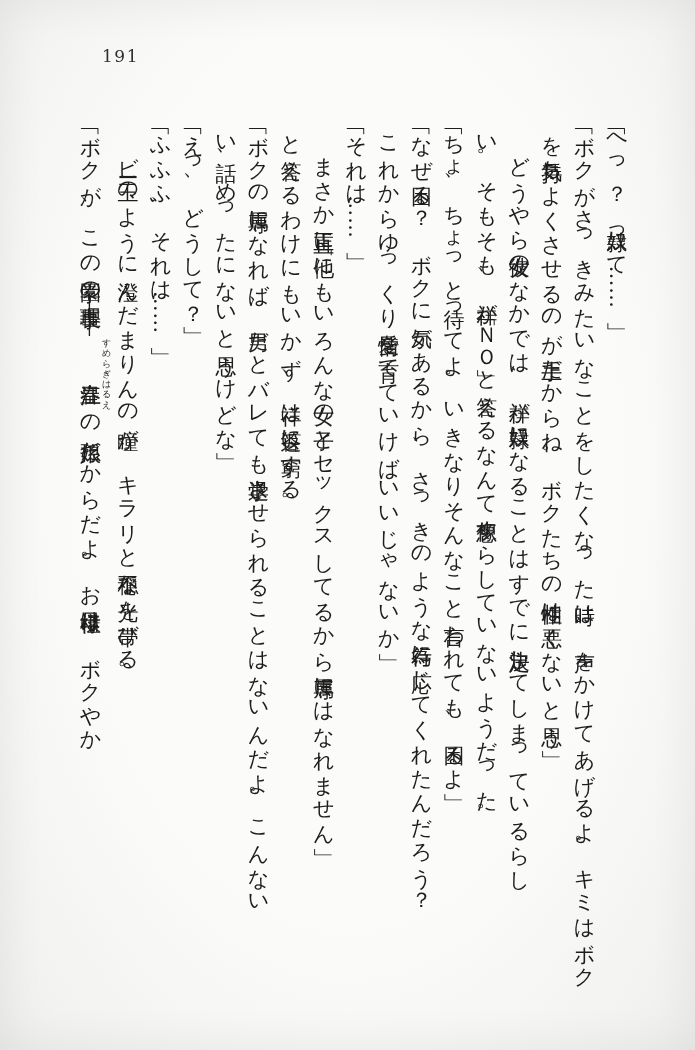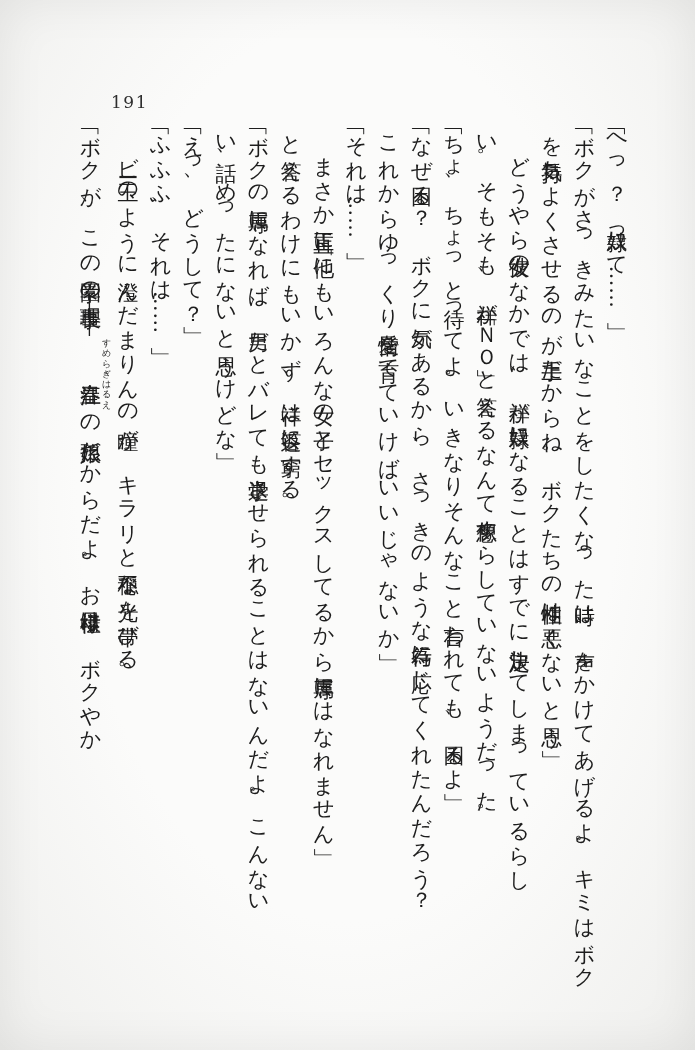--- a/index.html
+++ b/index.html
@@ -16,25 +16,24 @@
   }
   .page {
     position: absolute;
     inset: 0;
     background: radial-gradient(ellipse at 50% 45%, #fbfbfa 55%, #efefed 100%);
     box-shadow: inset 0 0 50px rgba(0,0,0,0.07);
   }
   .page-number {
     position: absolute;
     top: 46px;
-    left: 111px;
+    left: 102px;
     font-size: 17px;
     color: #2e2e2e;
     letter-spacing: 1.5px;
-    margin-top: 46px;
   }
   .text-area {
     position: absolute;
     top: 121px;
     right: 62px;
     height: 840px;
     writing-mode: vertical-rl;
     text-orientation: mixed;
     font-size: 21px;
     color: #1d1d1d;

